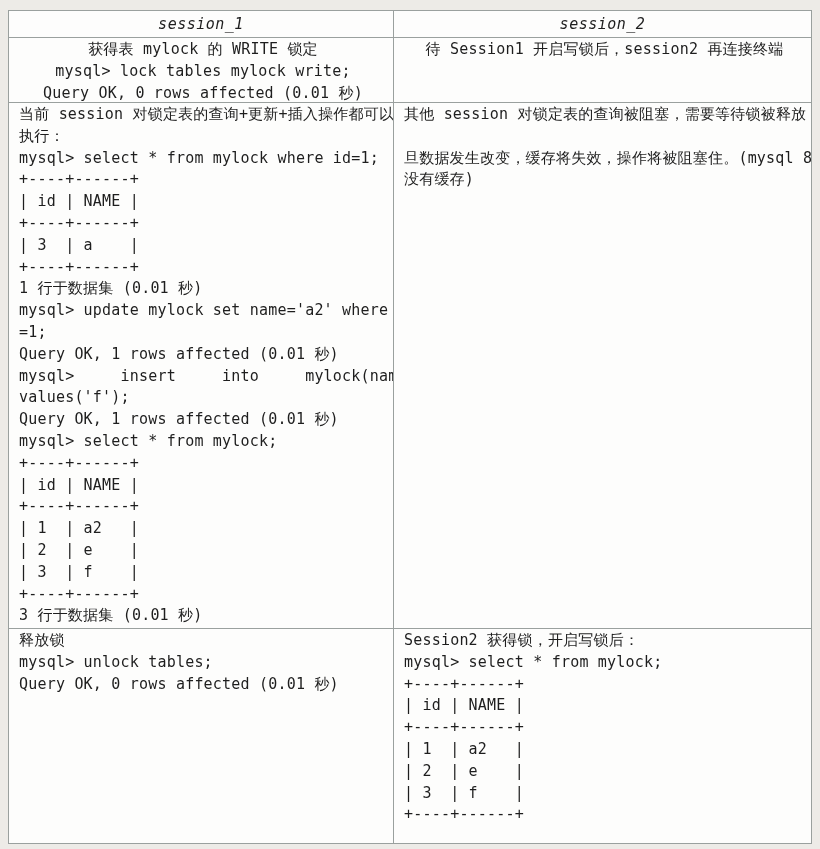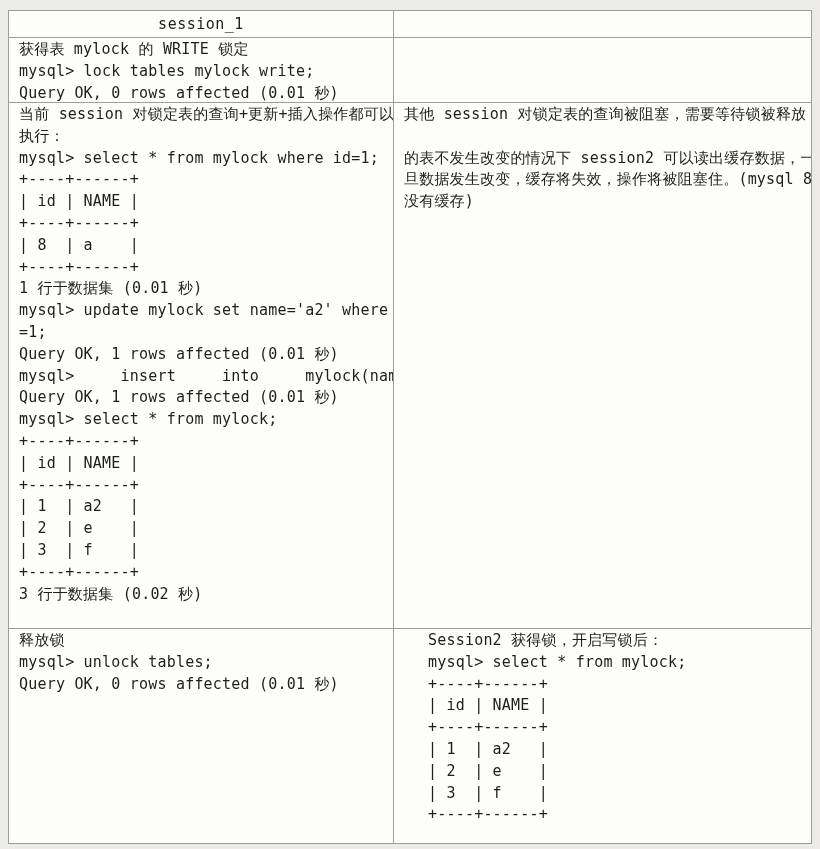--- a/index.html
+++ b/index.html
@@ -24,29 +24,30 @@
     display: flex;
     height: 26px;
     border-bottom: 1px solid #9aa09e;
   }
   .head-cell {
     line-height: 26px;
     text-align: center;
     font-size: 15px;
     letter-spacing: 0.5px;
     box-sizing: border-box;
+    font-style: italic;
   }
   .head-cell.left  { width: 385px; border-right: 1px solid #9aa09e; }
   .head-cell.right { flex: 1; }
   .body-row {
     display: flex;
     border-bottom: 1px solid #9aa09e;
   }
-  .body-row:last-child { border-bottom: none; gap: 24px; }
-  .row-1 { height: 64px; }
+  .body-row:last-child { border-bottom: none; }
+  .row-1 { height: 64px; text-align: center; }
   .row-2 { height: 525px; }
   .row-3 { height: 214px; }
   .cell {
     box-sizing: border-box;
     padding: 1px 6px 0 10px;
     overflow: hidden;
   }
   .cell.left  { width: 385px; border-right: 1px solid #9aa09e; }
   .cell.right { flex: 1; }
   .line {
@@ -55,59 +56,63 @@
     line-height: 21.8px;
     letter-spacing: 0.2px;
   }
 </style>
 </head>
 <body>
 
 <div class="lock-table">
   <div class="head-row">
     <div class="head-cell left">session_1</div>
+    <div class="head-cell right">session_2</div>
   </div>
   <div>
       <div class="body-row row-1">
         <div class="cell left">
           <div class="line">获得表 mylock 的 WRITE 锁定</div>
           <div class="line">mysql&gt; lock tables mylock write;</div>
           <div class="line">Query OK, 0 rows affected (0.01 秒)</div>
+        </div>
+        <div class="cell right">
+          <div class="line">待 Session1 开启写锁后，session2 再连接终端</div>
         </div>
       </div>
       <div class="body-row row-2">
         <div class="cell left">
           <div class="line">当前 session 对锁定表的查询+更新+插入操作都可以</div>
           <div class="line">执行：</div>
           <div class="line">mysql&gt; select * from mylock where id=1;</div>
           <div class="line">+----+------+</div>
           <div class="line">| id | NAME |</div>
           <div class="line">+----+------+</div>
-          <div class="line">| 8  | a    |</div>
+          <div class="line">| 3  | a    |</div>
           <div class="line">+----+------+</div>
           <div class="line">1 行于数据集 (0.01 秒)</div>
           <div class="line">mysql&gt; update mylock set name='a2' where id</div>
           <div class="line">=1;</div>
           <div class="line">Query OK, 1 rows affected (0.01 秒)</div>
           <div class="line">mysql&gt;     insert     into     mylock(name)</div>
+          <div class="line">values('f');</div>
           <div class="line">Query OK, 1 rows affected (0.01 秒)</div>
           <div class="line">mysql&gt; select * from mylock;</div>
           <div class="line">+----+------+</div>
           <div class="line">| id | NAME |</div>
           <div class="line">+----+------+</div>
           <div class="line">| 1  | a2   |</div>
           <div class="line">| 2  | e    |</div>
           <div class="line">| 3  | f    |</div>
           <div class="line">+----+------+</div>
-          <div class="line">3 行于数据集 (0.02 秒)</div>
+          <div class="line">3 行于数据集 (0.01 秒)</div>
         </div>
         <div class="cell right">
           <div class="line">其他 session 对锁定表的查询被阻塞，需要等待锁被释放：</div>
           <div class="line">&nbsp;</div>
-          <div class="line">的表不发生改变的情况下 session2 可以读出缓存数据，一</div>
           <div class="line">旦数据发生改变，缓存将失效，操作将被阻塞住。(mysql 8</div>
           <div class="line">没有缓存)</div>
         </div>
       </div>
       <div class="body-row row-3">
         <div class="cell left">
           <div class="line">释放锁</div>
           <div class="line">mysql&gt; unlock tables;</div>
           <div class="line">Query OK, 0 rows affected (0.01 秒)</div>
         </div>

